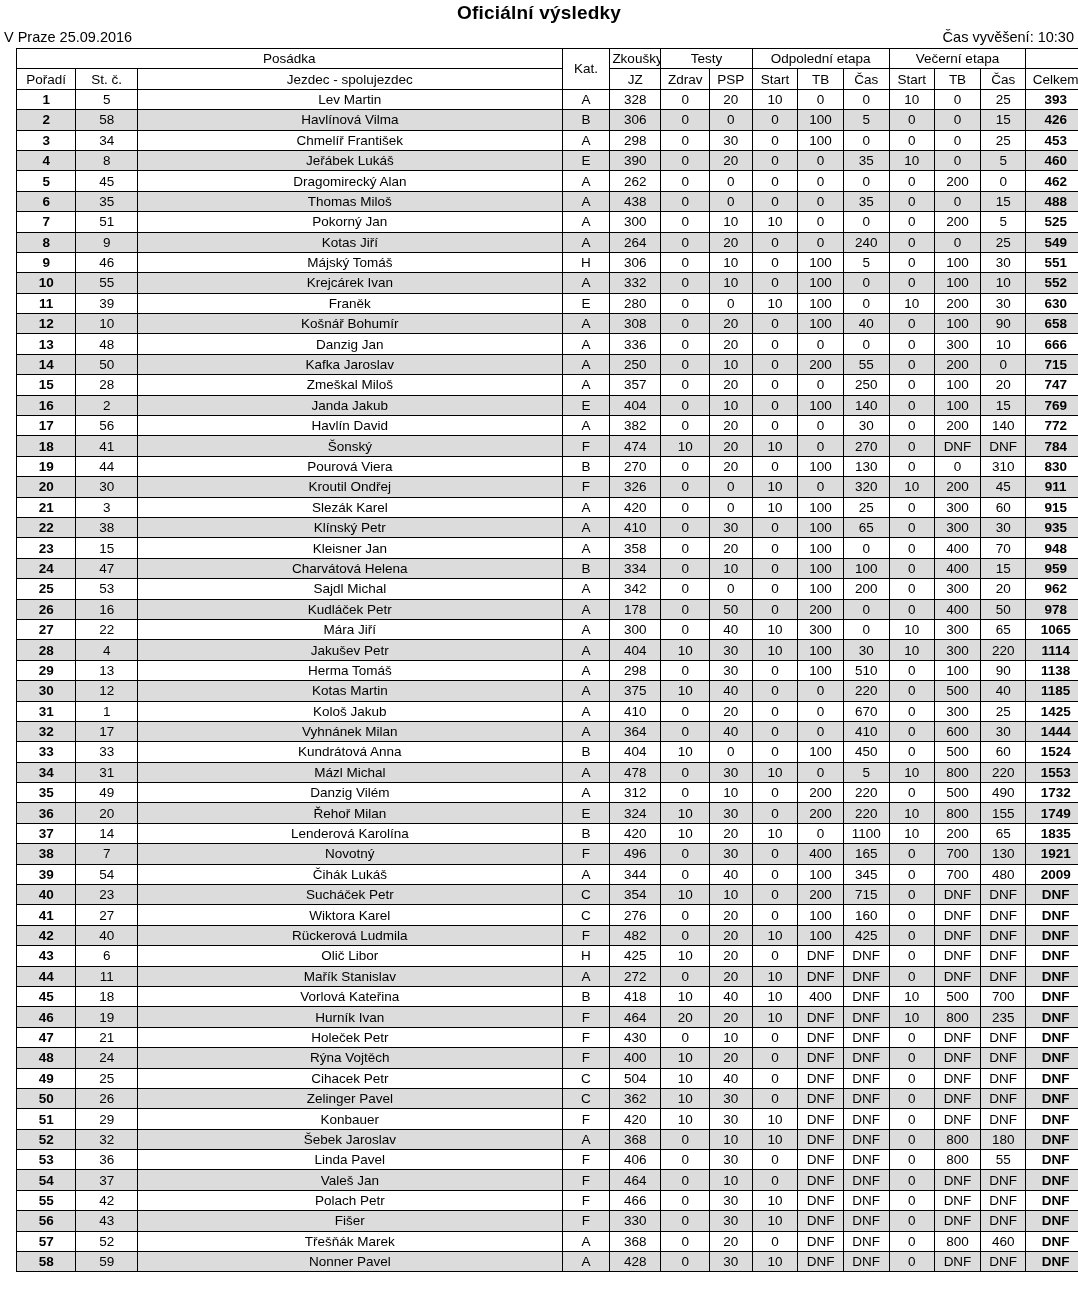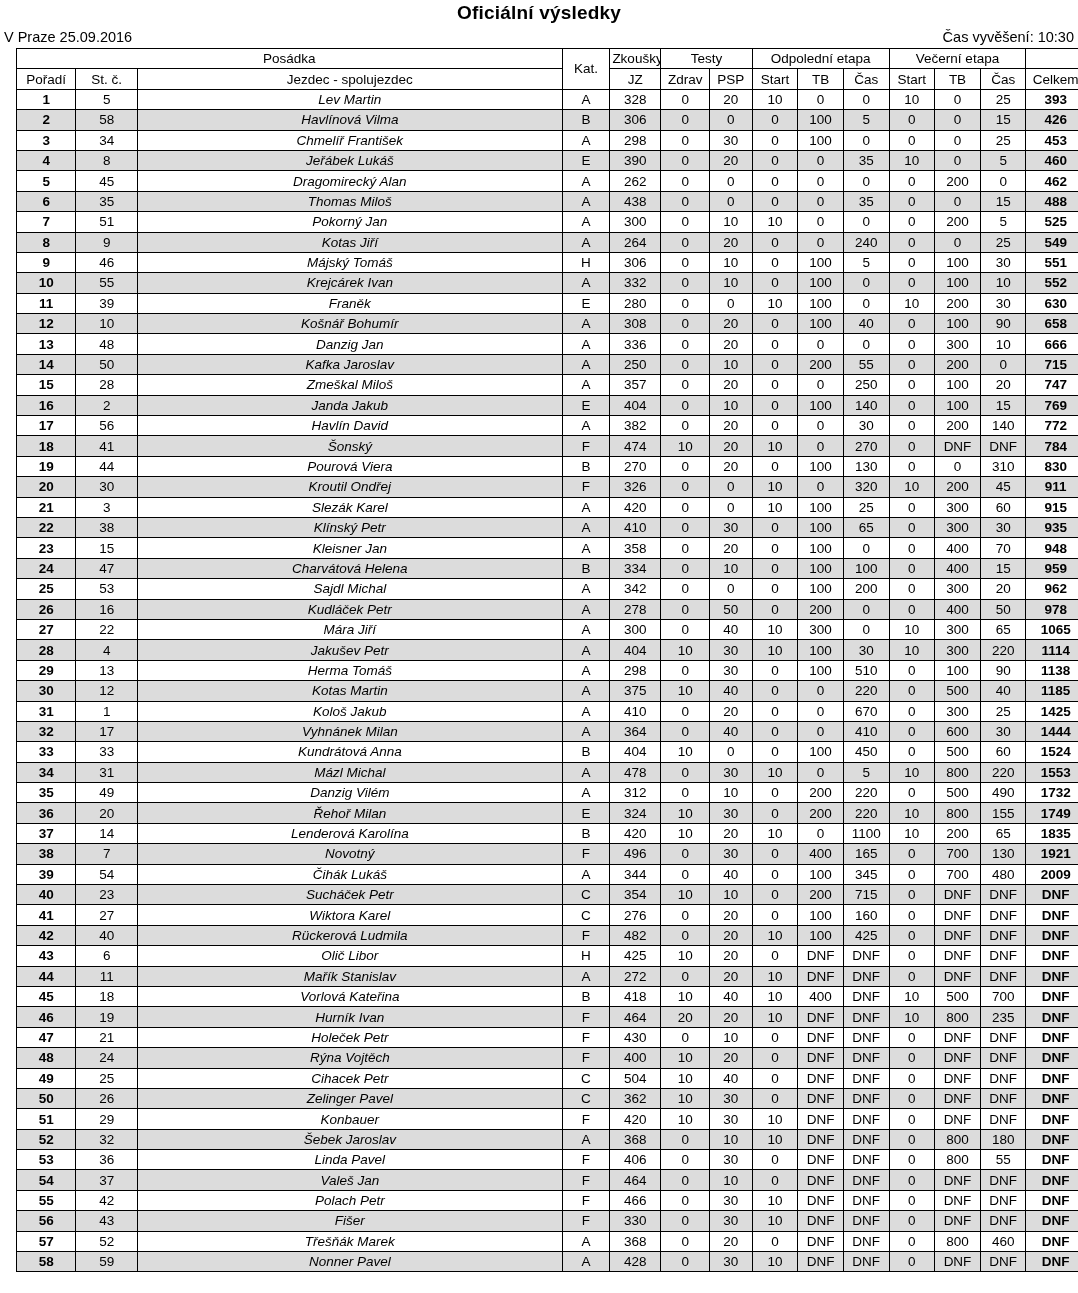--- a/index.html
+++ b/index.html
@@ -62,21 +62,20 @@
   col.c-atb    { width: 43px; }
   col.c-acas   { width: 43px; }
   col.c-estart { width: 43px; }
   col.c-etb    { width: 43px; }
   col.c-ecas   { width: 43px; }
   col.c-total  { width: 56px; }
 
   td.name-cell {
     text-align: left;
     padding-left: 6px;
-    font-style: italic;
   }
   td.total-cell, th.total-head {
     font-weight: bold;
   }
   th.total-head { font-weight: normal; font-size: 12.5px; }
   tr.shaded td { background: #dcdcdc; }
   tr.plain td { background: #ffffff; }
   td.rank-cell { font-weight: bold; }
   .head-group { font-size: 13px; }
   .watermark {
@@ -545,21 +544,21 @@
           <td>0</td>
           <td>300</td>
           <td>20</td>
           <td class="total-cell">962</td>
         </tr>
         <tr class="shaded">
           <td class="rank-cell">26</td>
           <td>16</td>
           <td class="name-cell">Kudláček Petr</td>
           <td>A</td>
-          <td>278</td>
+          <td>178</td>
           <td>0</td>
           <td>50</td>
           <td>0</td>
           <td>200</td>
           <td>0</td>
           <td>0</td>
           <td>400</td>
           <td>50</td>
           <td class="total-cell">978</td>
         </tr>

